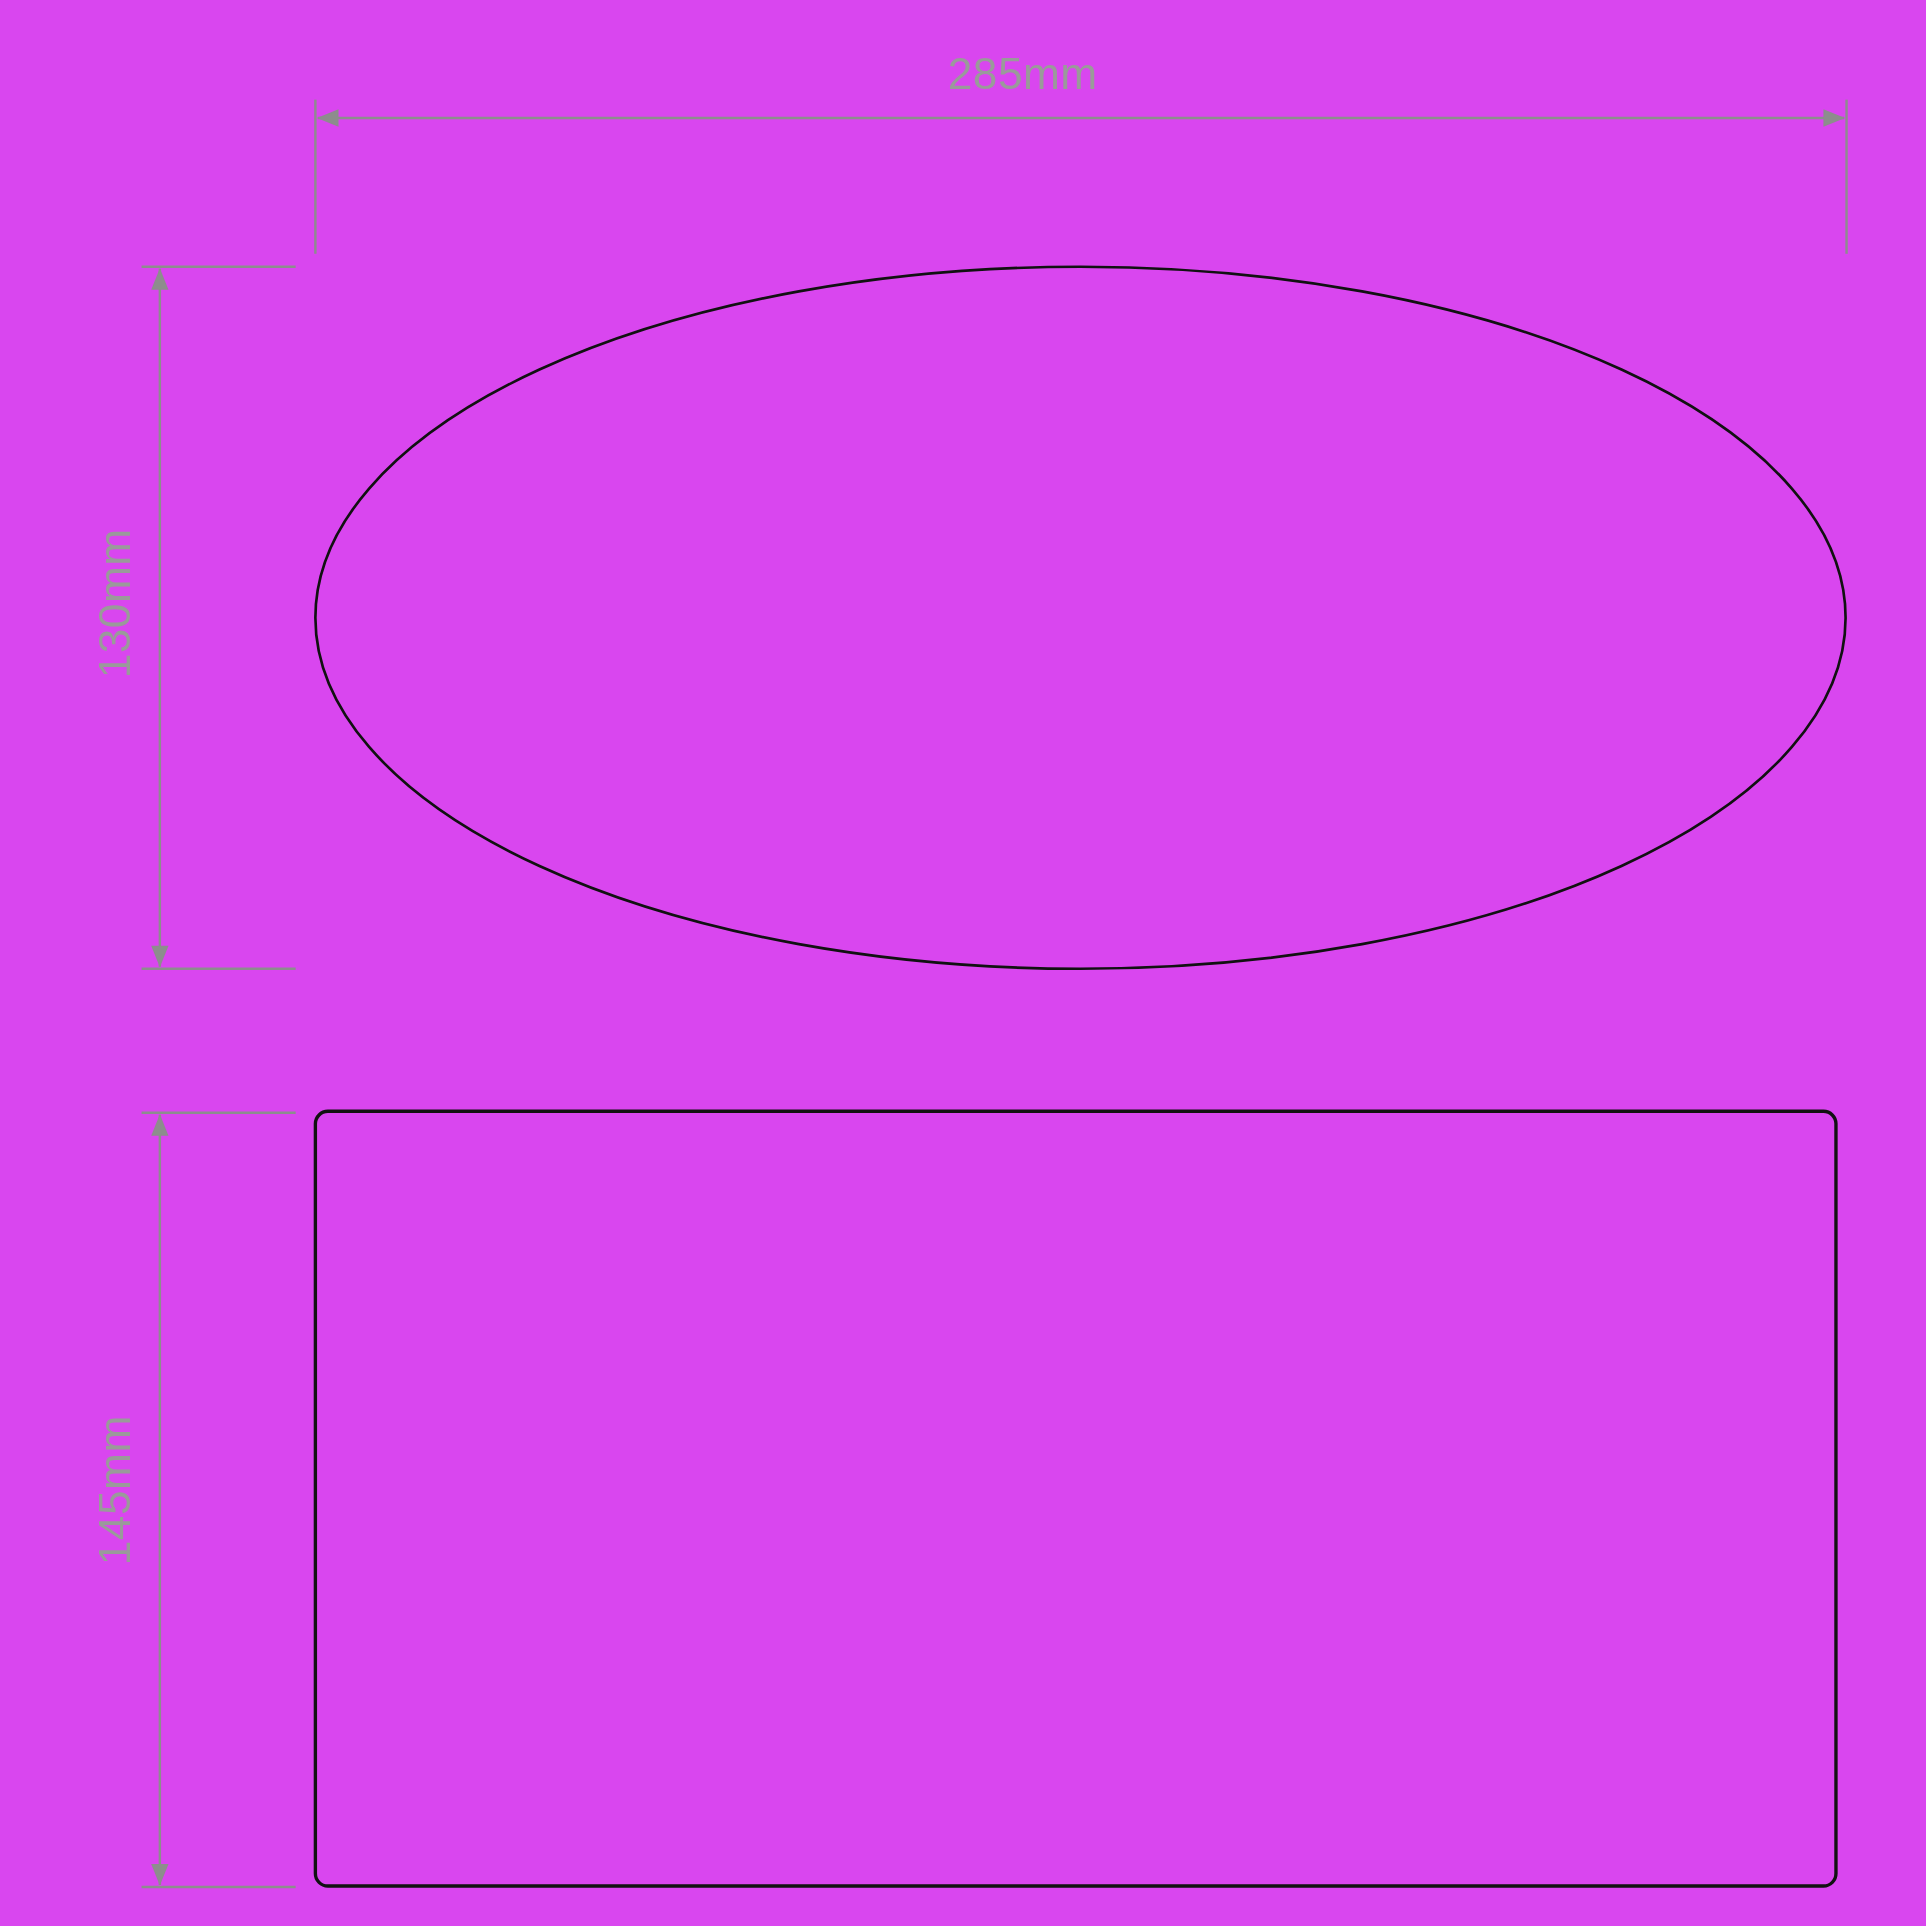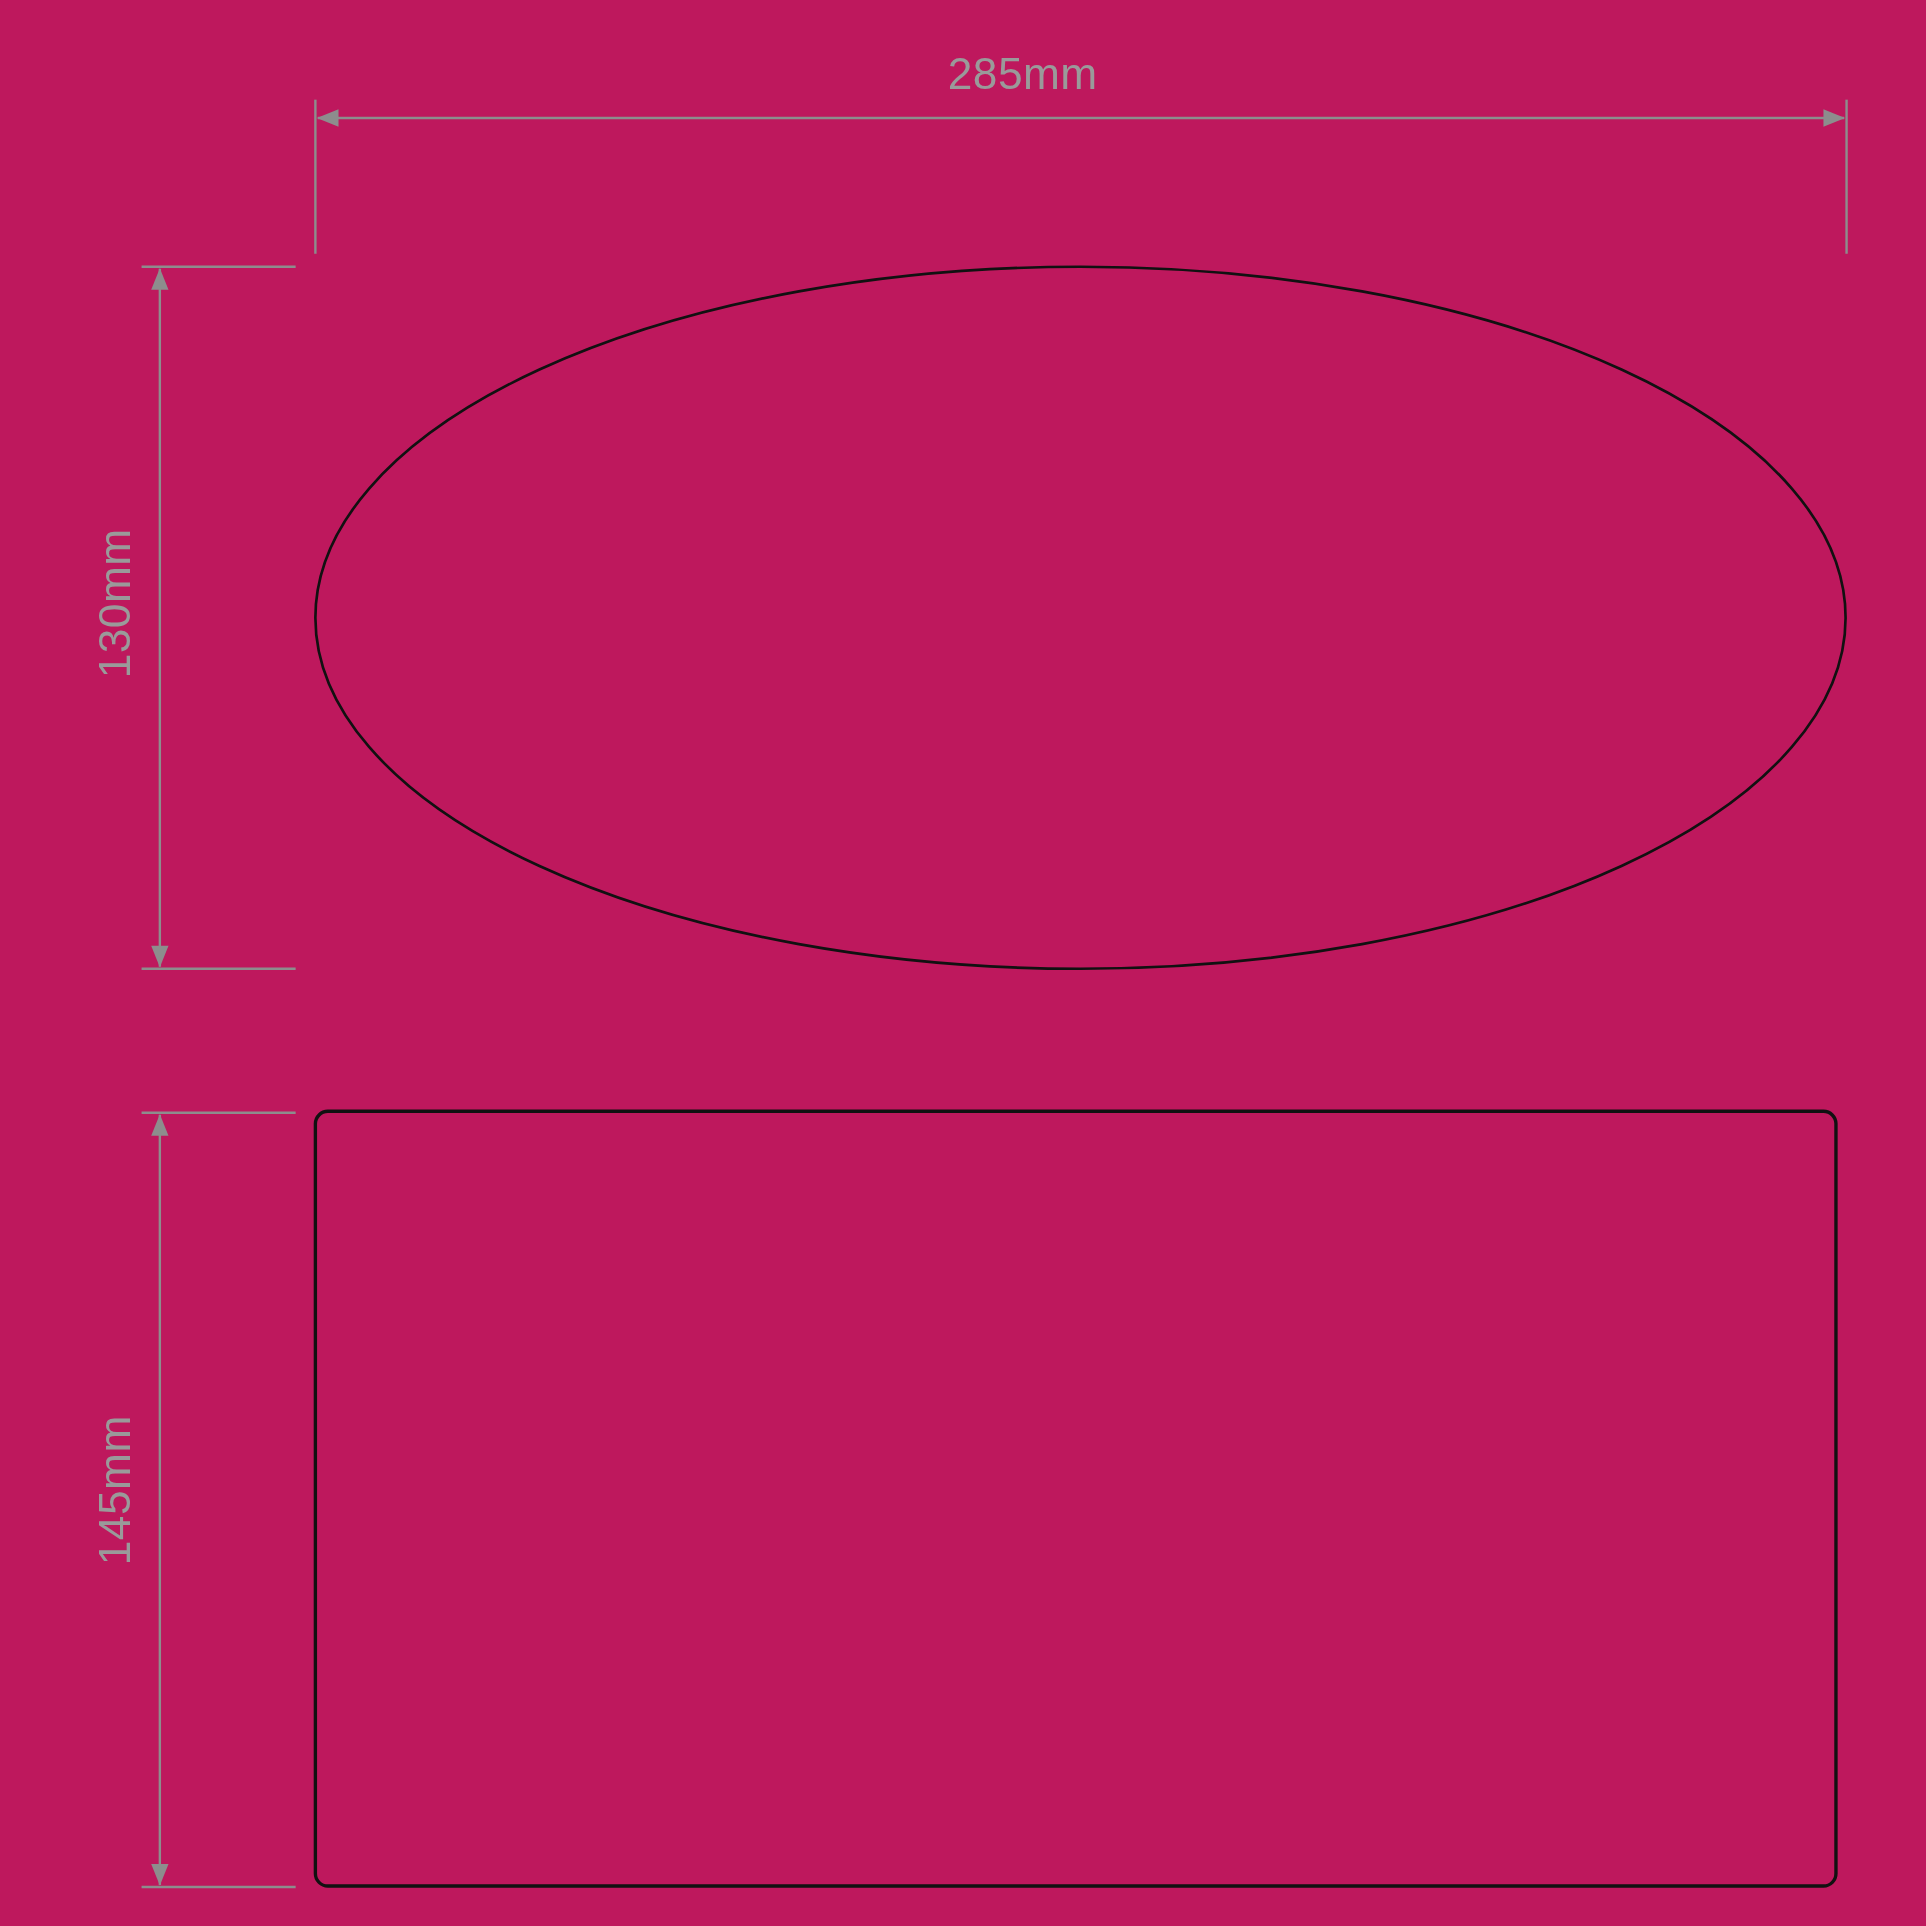--- a/index.html
+++ b/index.html
@@ -4,21 +4,21 @@
 <style>
   html, body {
     margin: 0;
     padding: 0;
     background: #ffffff;
   }
   .canvas {
     position: relative;
     width: 1926px;
     height: 1926px;
-    background: #be185d;
+    background: #d946ef;
     overflow: hidden;
   }
   svg.drawing {
     position: absolute;
     left: 0;
     top: 0;
     width: 1926px;
     height: 1926px;
     display: block;
   }

